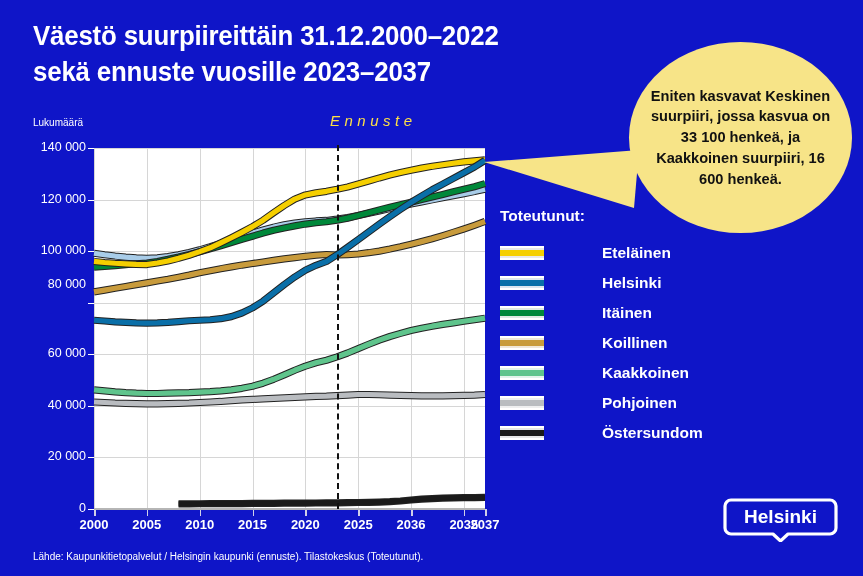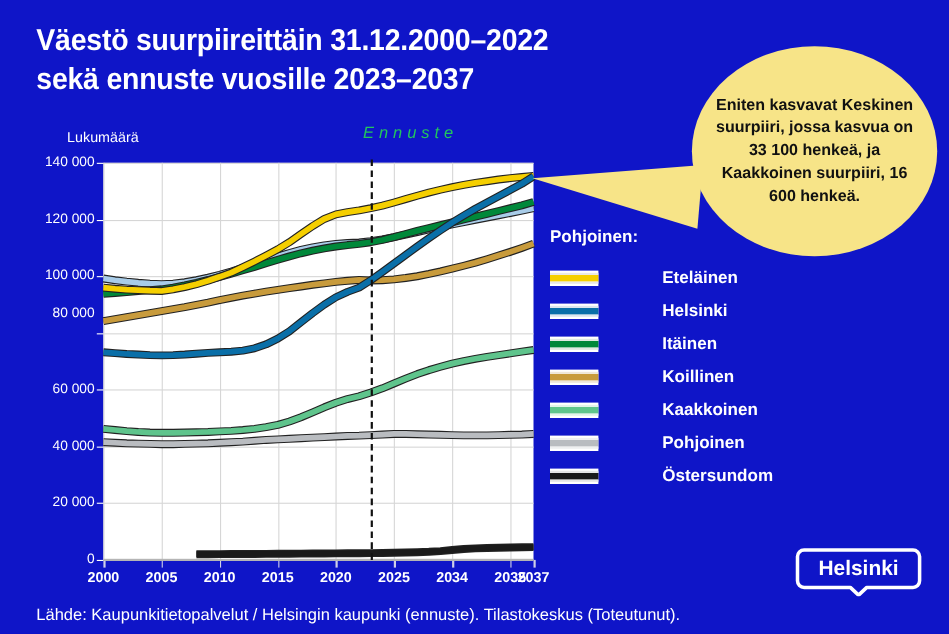--- a/index.html
+++ b/index.html
@@ -20,42 +20,42 @@
     transform:scaleX(0.94);transform-origin:left top;
     white-space:pre-line;
   }
 
   
   .plot{
     position:absolute;left:94px;top:148px;width:391px;height:361px;
     background:#ffffff;
   }
   .ylabel{
-    position:absolute;left:33px;top:117px;color:#ffffff;font-size:13px;margin-left:28px;
+    position:absolute;left:33px;top:117px;color:#ffffff;font-size:10px;
   }
   .ytick{
     position:absolute;color:#ffffff;font-size:12.5px;text-align:right;
     width:66px;left:20px;
   }
   .ytickmark{position:absolute;left:88px;width:6px;height:1px;background:#ffffff;}
   .gridline{position:absolute;left:0;width:391px;height:1px;background:#d6d6d6;}
   .axisline-x{position:absolute;left:0;top:360px;width:391px;height:1.5px;background:#b5b5b5;}
   .xtickmark{position:absolute;top:509px;width:1.5px;height:7px;background:#cfcfe8;}
   .xtick{
     position:absolute;top:517px;color:#ffffff;font-size:13px;font-weight:bold;
     text-align:center;width:60px;
   }
   .xgrid{position:absolute;top:0;width:1px;height:361px;background:#d6d6d6;}
 
   .forecast-line{
     position:absolute;top:-3px;height:364px;width:0;
     border-left:2.4px dashed #111111;
   }
   .ennuste{
-    position:absolute;left:330px;top:112px;color:#22c55e;
+    position:absolute;left:330px;top:112px;color:#fde047;
     font-size:15px;font-style:italic;letter-spacing:4.5px;font-weight:500;
   }
 
   
   svg.series{position:absolute;left:0;top:0;width:391px;height:361px;overflow:visible;}
 
   
   .legend{position:absolute;left:500px;top:207px;width:240px;}
   .legend-title{
     color:#ffffff;font-weight:bold;font-size:15.5px;margin-bottom:13px;
@@ -77,21 +77,21 @@
     background:#f7e488;border-radius:50%;
     display:flex;align-items:center;justify-content:center;
   }
   .callout p{
     margin:0;padding:0 20px;color:#111111;text-align:center;
     font-size:14.6px;line-height:1.42;font-weight:600;
   }
 
   
   .footer{
-    position:absolute;left:33px;top:551px;color:#ffffff;font-size:15px;
+    position:absolute;left:33px;top:551px;color:#ffffff;font-size:10px;
   }
   .logo{
     position:absolute;left:722px;top:497px;width:117px;height:45px;
   }
   .logo svg{display:block;}
 </style>
 </head>
 <body>
 
 <div id="root">
@@ -128,21 +128,21 @@
       <div class="xtick" style="left: 116.838px;">2005</div>
       <div class="xtickmark" style="left: 146.838px;"></div>
       <div class="xtick" style="left: 169.676px;">2010</div>
       <div class="xtickmark" style="left: 199.676px;"></div>
       <div class="xtick" style="left: 222.514px;">2015</div>
       <div class="xtickmark" style="left: 252.514px;"></div>
       <div class="xtick" style="left: 275.351px;">2020</div>
       <div class="xtickmark" style="left: 305.351px;"></div>
       <div class="xtick" style="left: 328.189px;">2025</div>
       <div class="xtickmark" style="left: 358.189px;"></div>
-      <div class="xtick" style="left: 381.027px;">2034</div>
+      <div class="xtick" style="left: 381.027px;">2036</div>
       <div class="xtickmark" style="left: 411.027px;"></div>
       <div class="xtick" style="left: 433.865px;">2035</div>
       <div class="xtickmark" style="left: 463.865px;"></div>
       <div class="xtick" style="left: 455px;">2037</div>
       <div class="xtickmark" style="left: 485px;"></div>
     </div>
 
   <div class="plot">
     <div id="gridlines">
         <div class="gridline" style="top: 309.429px;"></div>
@@ -185,21 +185,21 @@
 
   <svg class="callout-tail" width="160" height="100" viewBox="0 0 160 100">
     <polygon points="0,12 155,0 150,58" fill="#f7e488"></polygon>
   </svg>
 
   <div class="callout">
     <p>Eniten kasvavat Keskinen suurpiiri, jossa kasvua on 33 100 henkeä, ja Kaakkoinen suurpiiri, 16 600 henkeä.</p>
   </div>
 
   <div class="legend">
-    <div class="legend-title">Pohjoinen:</div>
+    <div class="legend-title">Toteutunut:</div>
     <div id="legend-rows">
         <div class="legend-row">
           <div class="swatch">
             <div class="edge" style="background: rgb(232, 232, 232);"></div>
             <div class="core" style="background: rgb(245, 207, 0);"></div>
             <div class="edge" style="background: rgb(232, 232, 232);"></div>
           </div>
           <span class="legend-label">Eteläinen</span>
         </div>
         <div class="legend-row">

